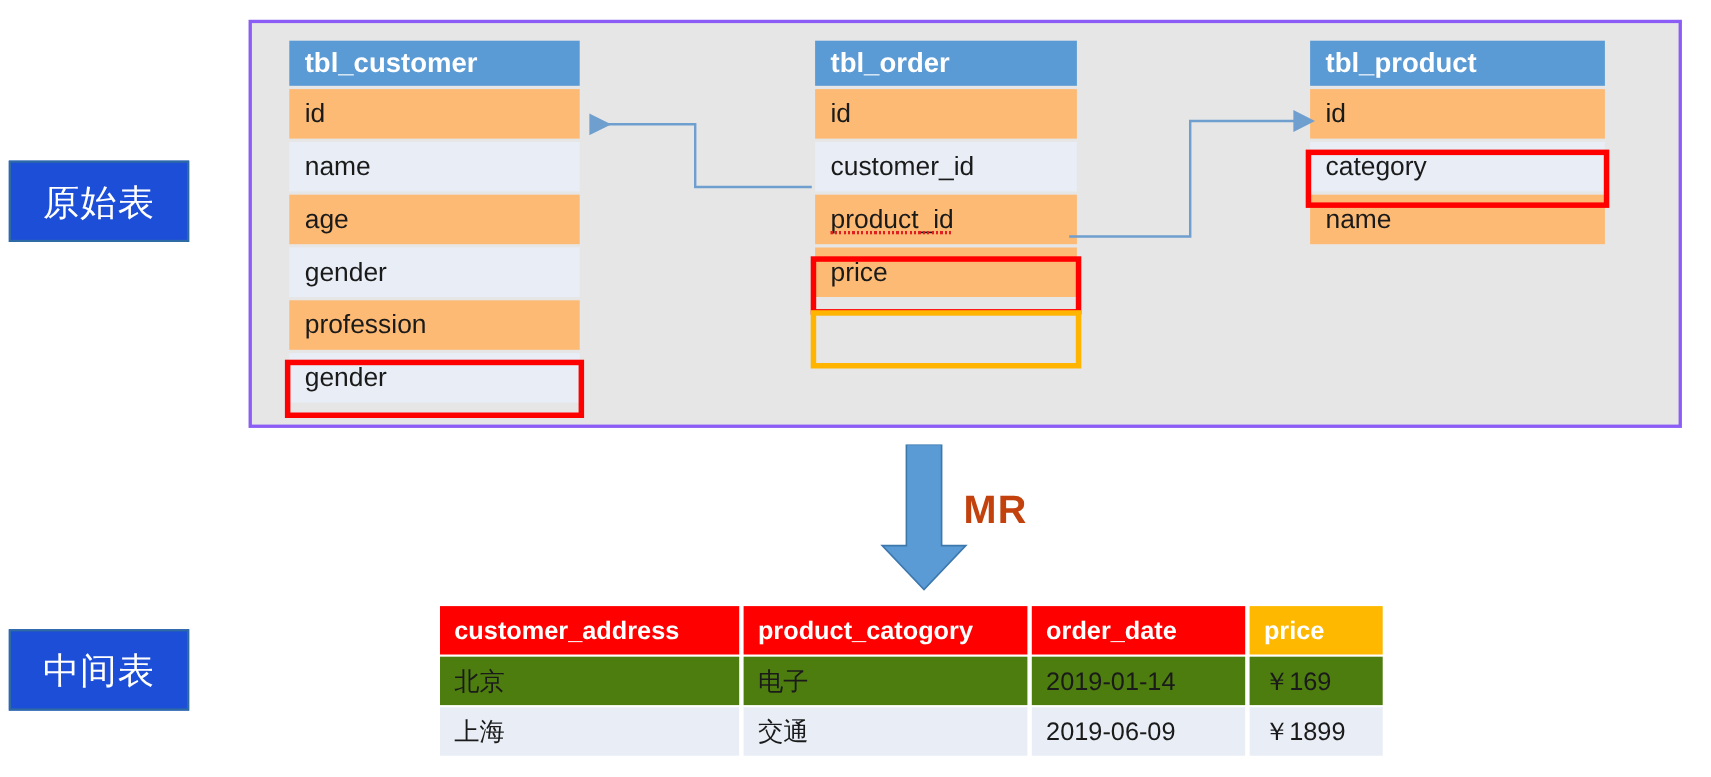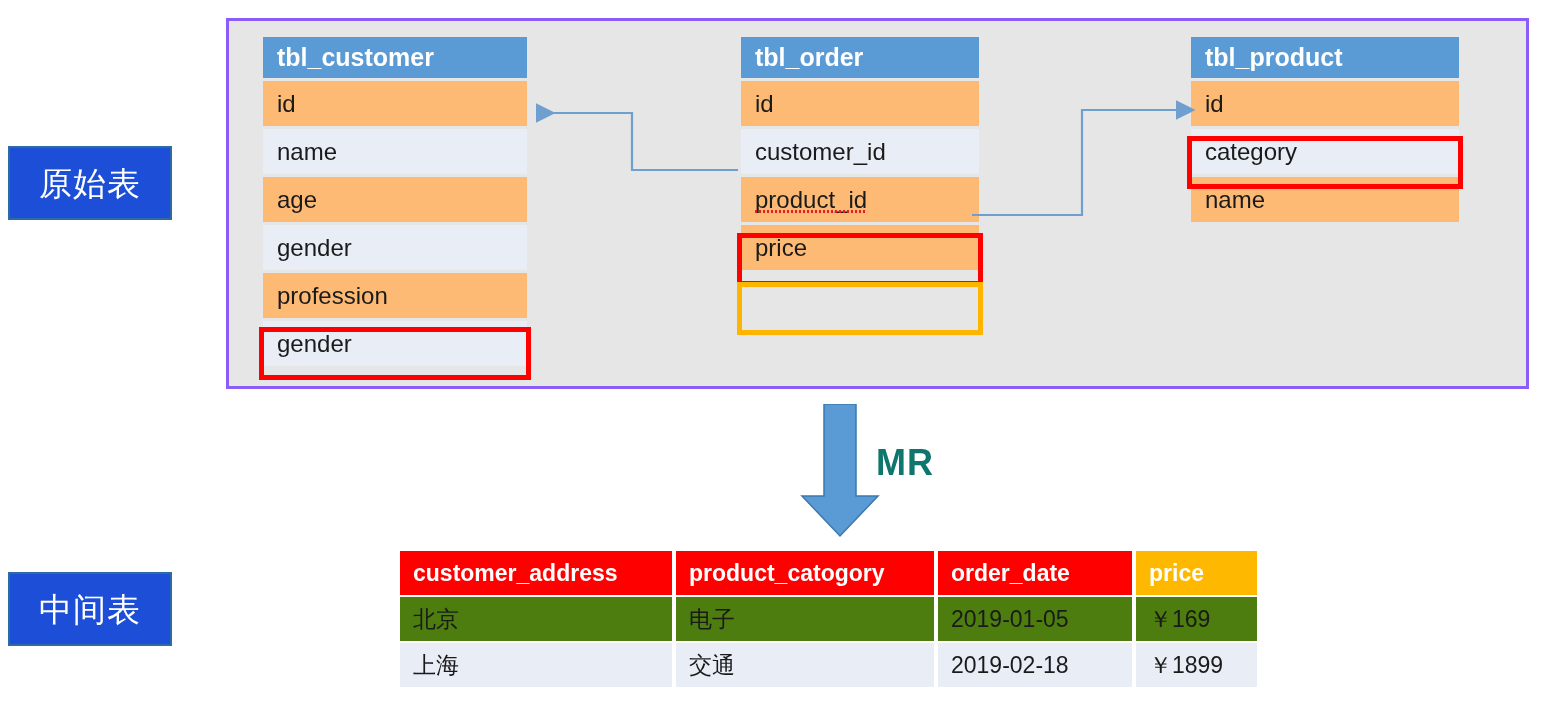--- a/index.html
+++ b/index.html
@@ -111,21 +111,21 @@
     top: 404px;
     width: 80px;
     height: 134px;
   }
   #mr-label {
     position: absolute;
     left: 876px;
     top: 442px;
     font-size: 36px;
     font-weight: bold;
-    color: #0f766e;
+    color: #c2410c;
     letter-spacing: 1px;
   }
 
   
   #result-table {
     position: absolute;
     left: 396px;
     top: 549px;
     border-collapse: separate;
     border-spacing: 4px 2px;
@@ -225,23 +225,23 @@
       <th class="red-h col-addr">customer_address</th>
       <th class="red-h col-cat">product_catogory</th>
       <th class="red-h col-date">order_date</th>
       <th class="gold-h col-price">price</th>
     </tr>
   </thead>
   <tbody>
     <tr class="row-odd">
       <td>北京</td>
       <td>电子</td>
-      <td>2019-01-05</td>
+      <td>2019-01-14</td>
       <td>￥169</td>
     </tr>
     <tr class="row-even">
       <td>上海</td>
       <td>交通</td>
-      <td>2019-02-18</td>
+      <td>2019-06-09</td>
       <td>￥1899</td>
     </tr>
   </tbody>
 </table>
 
 </body></html>

